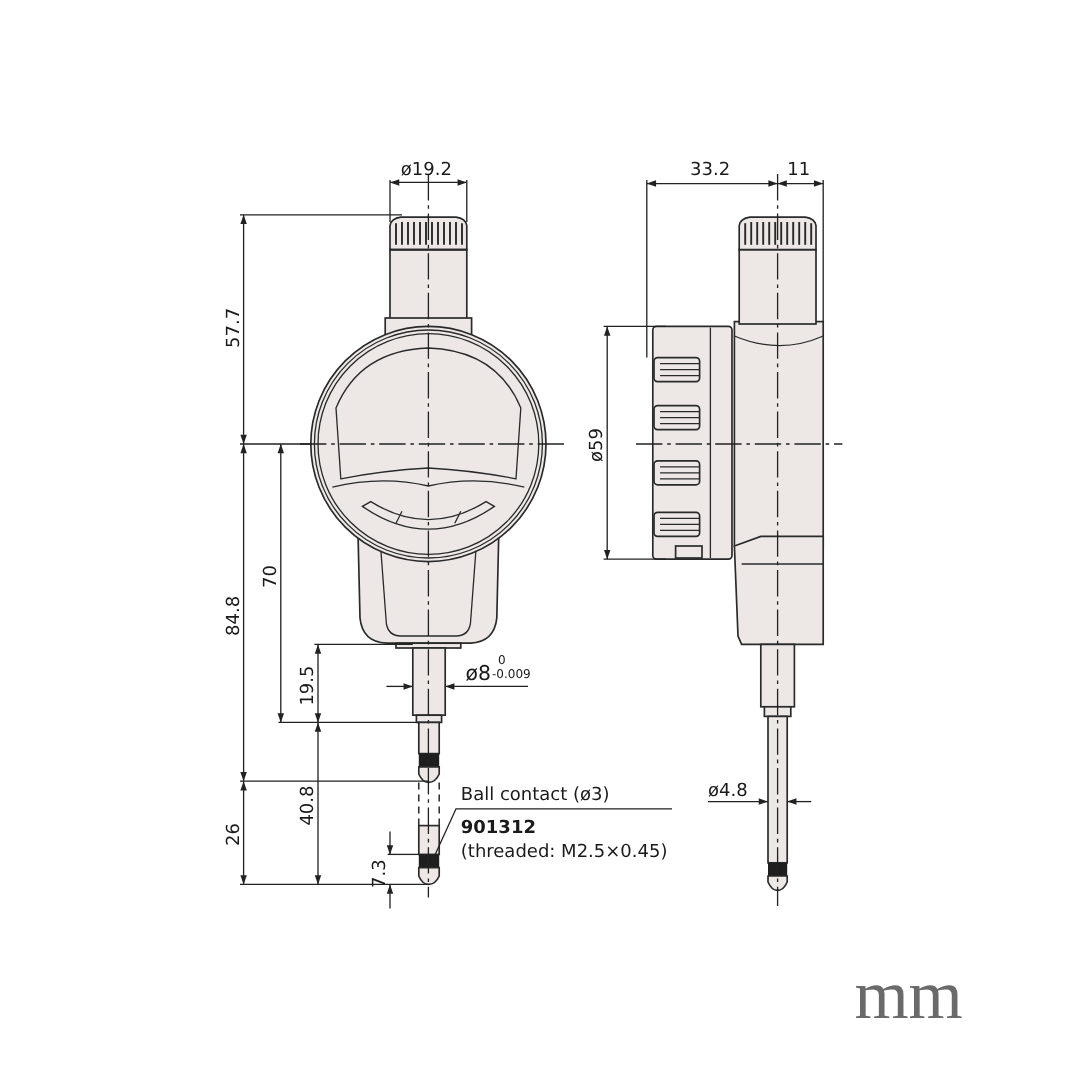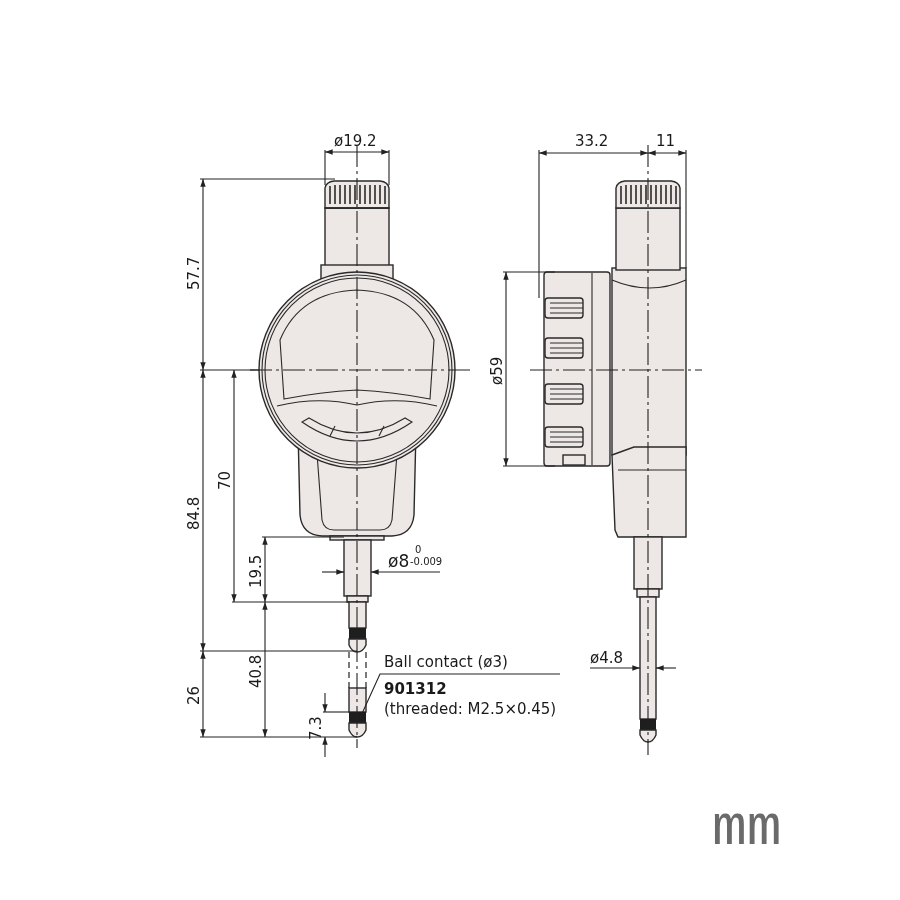--- a/index.html
+++ b/index.html
@@ -2,21 +2,21 @@
 <html><head>
 <meta charset="utf-8">
 <style>
   html, body { margin: 0; padding: 0; background: #ffffff; }
   body { width: 900px; height: 900px; position: relative; overflow: hidden; }
   svg { position: absolute; left: 0; top: 0; }
   .dimtxt { font-family: "DejaVu Sans", sans-serif; font-size: 15px; fill: #1a1a1a; }
   .dimtxt-sm { font-family: "DejaVu Sans", sans-serif; font-size: 10px; fill: #1a1a1a; }
   .note { font-family: "DejaVu Sans", sans-serif; font-size: 15px; fill: #1a1a1a; }
   .note-b { font-family: "DejaVu Sans", sans-serif; font-size: 15px; font-weight: bold; fill: #1a1a1a; }
-  .unit { position: absolute; left: 712px; top: 800px; font-family: Liberation Mono, monospace; font-size: 58px; color: #6a6a6a; line-height: 1; }
+  .unit { position: absolute; left: 712px; top: 800px; font-family: Liberation Serif, serif; font-size: 58px; color: #6a6a6a; line-height: 1; }
   .body { fill: #ede8e6; stroke: #2a2a2a; stroke-width: 1.4; }
   .thin { fill: none; stroke: #2a2a2a; stroke-width: 1.1; }
   .dim { fill: none; stroke: #222; stroke-width: 1.1; }
   .center { fill: none; stroke: #222; stroke-width: 1.1; stroke-dasharray: 22 4 3 4; }
   .hidden { fill: none; stroke: #222; stroke-width: 1.2; stroke-dasharray: 6 4; }
   .knurl { fill: #1e1e1e; }
 </style>
 </head>
 <body>
 

